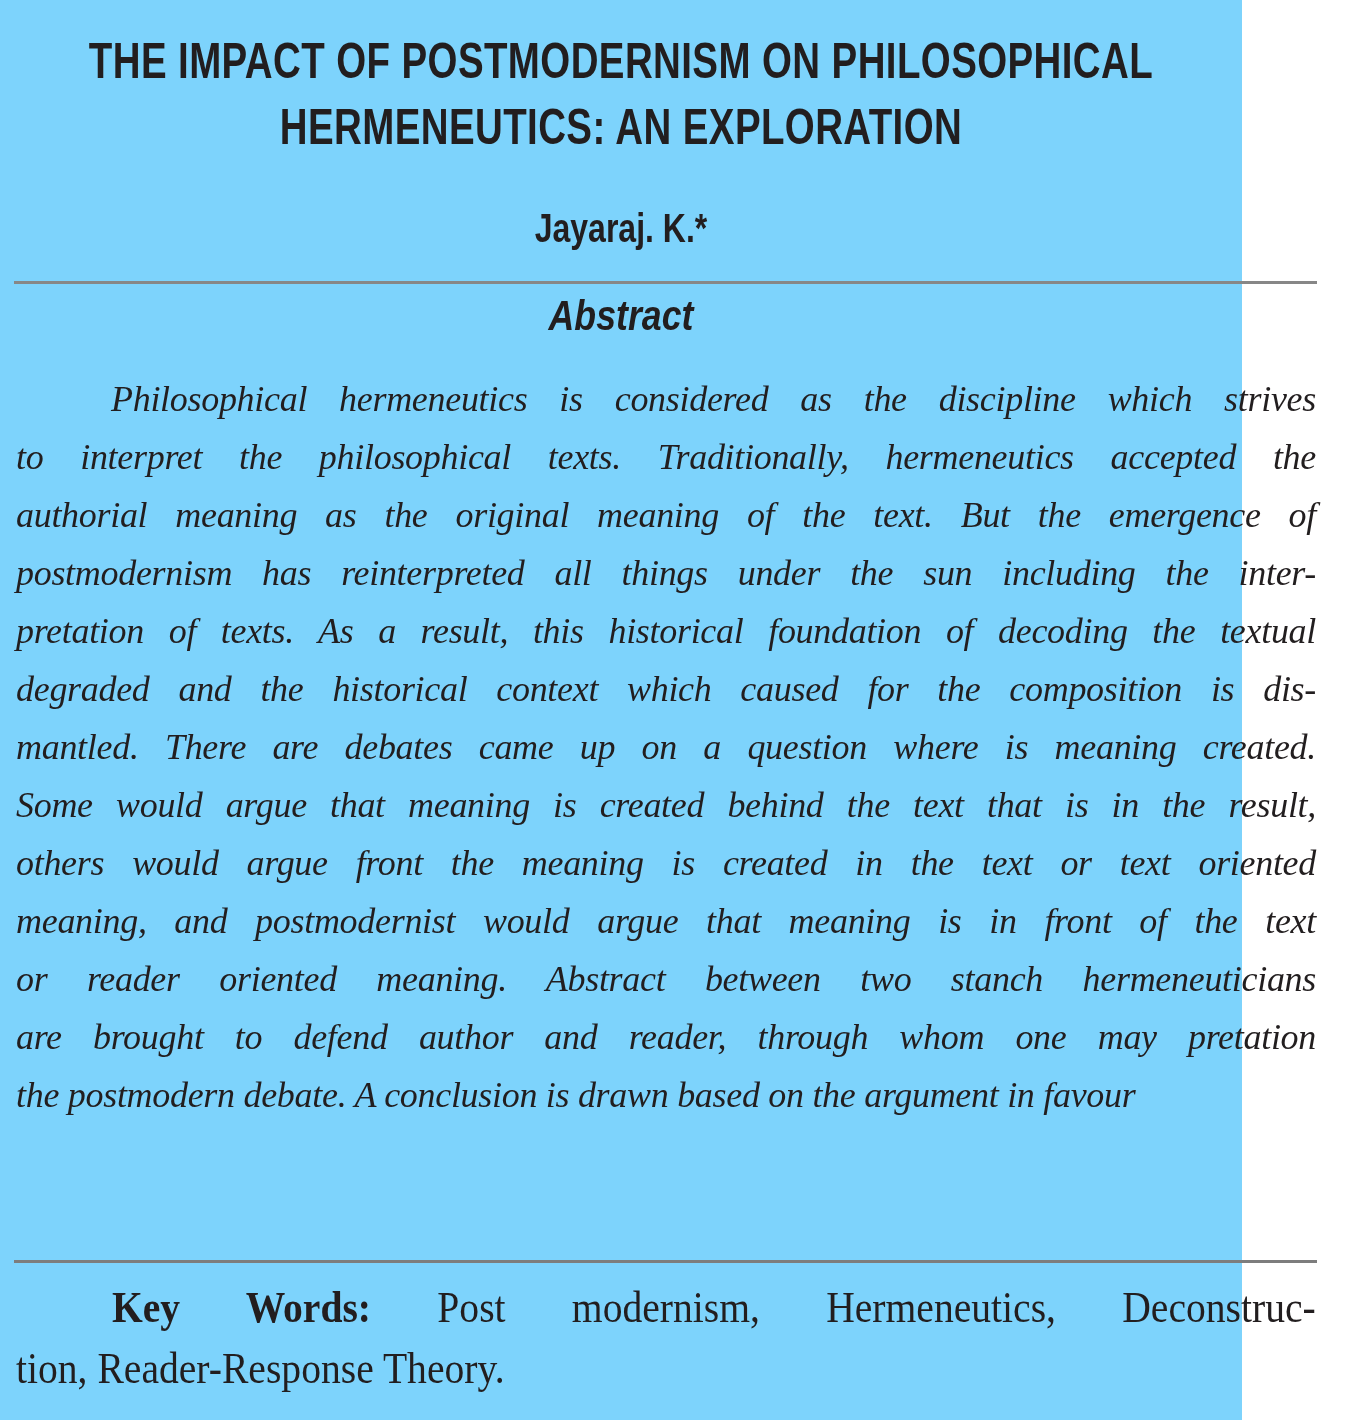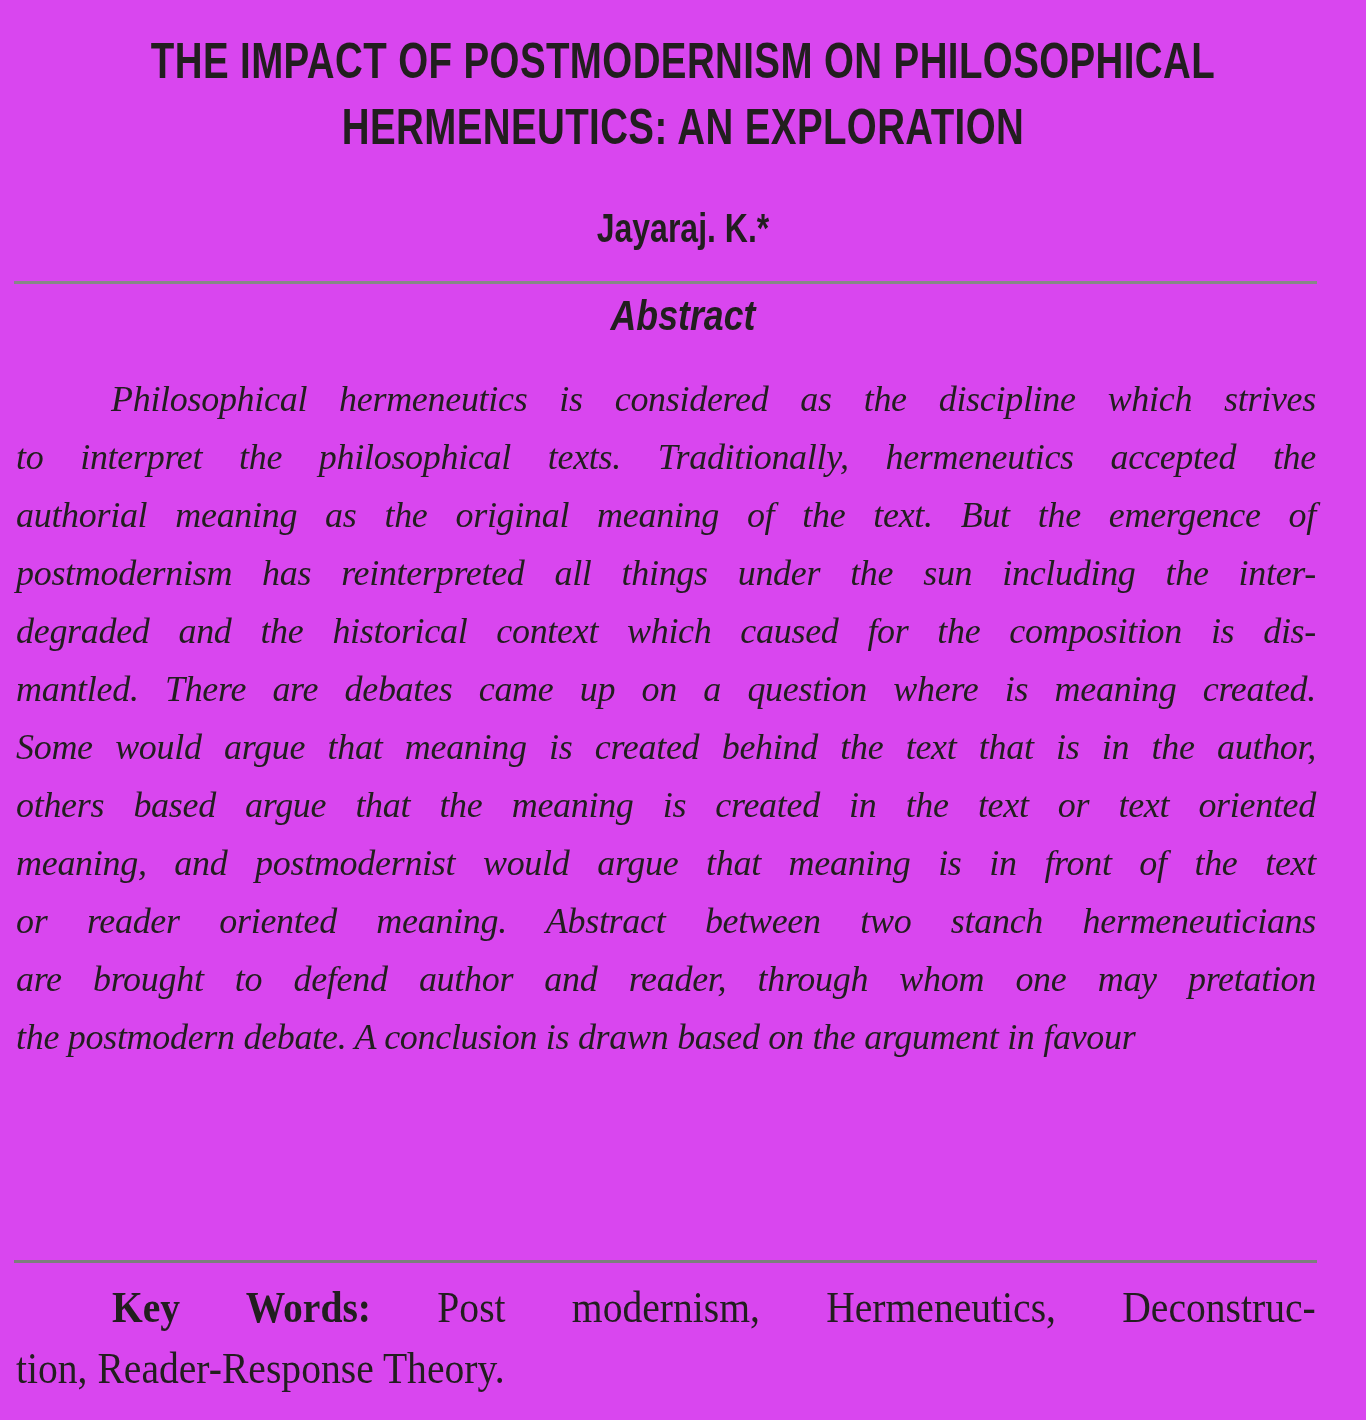--- a/index.html
+++ b/index.html
@@ -6,23 +6,23 @@
   html, body { background: #ffffff; }
   body {
     width: 1366px;
     height: 1420px;
     font-family: "Liberation Serif", serif;
     color: var(--text, #221e1f);
     overflow: hidden;
   }
   .page {
     position: relative;
-    width: 1366px;
+    width: 1242px;
     height: 1420px;
-    background: #d946ef;
+    background: #7dd3fc;
     padding-left: 16px;
   }
 
   
   .title {
     position: absolute;
     top: 28px;
     left: 50%;
     transform: translateX(-50%) scaleX(0.77);
     transform-origin: 50% 0;
@@ -130,24 +130,25 @@
 
   <div class="rule rule1"></div>
 
   <div class="abstract-heading">Abstract</div>
 
   <section class="abstract">
       <div class="abs-line">Philosophical hermeneutics is considered as the discipline which strives</div>
       <div class="abs-line">to interpret the philosophical texts. Traditionally, hermeneutics accepted the</div>
       <div class="abs-line">authorial meaning as the original meaning of the text. But the emergence of</div>
       <div class="abs-line">postmodernism has reinterpreted all things under the sun including the inter-</div>
+      <div class="abs-line">pretation of texts. As a result, this historical foundation of decoding the textual</div>
       <div class="abs-line">degraded and the historical context which caused for the composition is dis-</div>
       <div class="abs-line">mantled. There are debates came up on a question where is meaning created.</div>
-      <div class="abs-line">Some would argue that meaning is created behind the text that is in the author,</div>
-      <div class="abs-line">others based argue that the meaning is created in the text or text oriented</div>
+      <div class="abs-line">Some would argue that meaning is created behind the text that is in the result,</div>
+      <div class="abs-line">others would argue front the meaning is created in the text or text oriented</div>
       <div class="abs-line">meaning, and postmodernist would argue that meaning is in front of the text</div>
       <div class="abs-line">or reader oriented meaning. Abstract between two stanch hermeneuticians</div>
       <div class="abs-line">are brought to defend author and reader, through whom one may pretation</div>
       <div class="abs-line">the postmodern debate. A conclusion is drawn based on the argument in favour</div>
     </section>
 
   <div class="rule rule2"></div>
 
   <section class="keywords">
     <div class="kw-line kw-line1">

